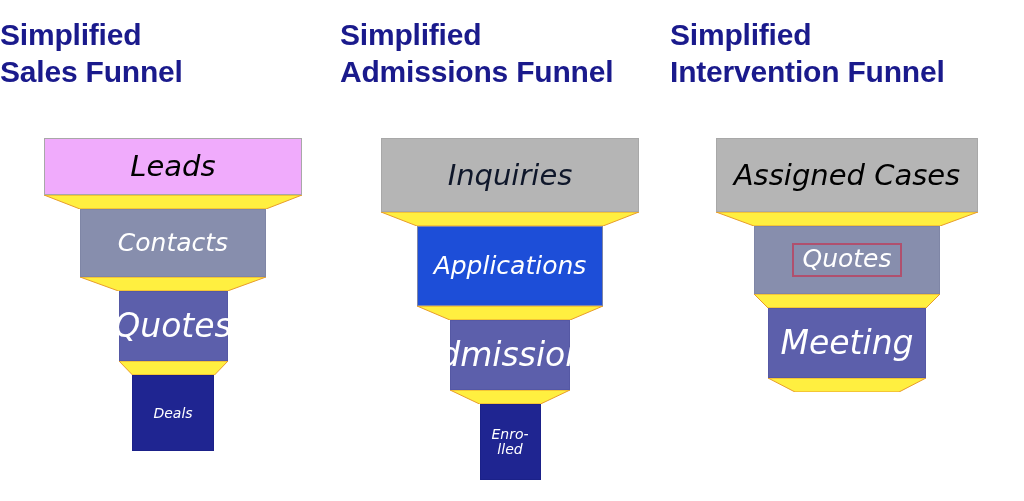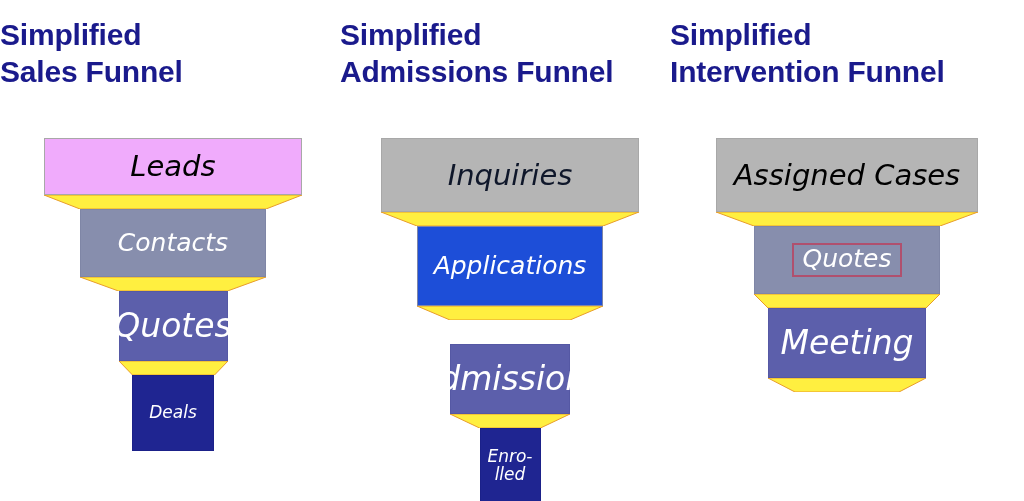--- a/index.html
+++ b/index.html
@@ -43,21 +43,21 @@
     font-family:"DejaVu Sans",sans-serif;
     font-style:italic;
     line-height:1.04;
     text-align:center;
     white-space:pre-line;
     border:1px solid rgba(120,120,120,0.45);
   }
   .stage.s0{background:#b5b5b5;color:#000000;font-size:29px;border-color:#a8a8a8;}
   .stage.s1{background:#878ead;color:#ffffff;font-size:25px;border-color:#7f86a6;}
   .stage.s2{background:#5c5fab;color:#ffffff;font-size:33px;border-color:#5558a4;}
-  .stage.s3{background:#1f2591;color:#ffffff;font-size:17px;border-color:#1b2189;}
+  .stage.s3{background:#1f2591;color:#ffffff;font-size:14px;border-color:#1b2189;}
 
   
   .connector{
     position:relative;margin:0 auto;
     display:block;
   }
   .connector svg{display:block;}
 
   
   .label-highlight{
@@ -121,21 +121,21 @@
         </div>
         <div class="stage-wrap">
           <div class="stage s1" style="width: 186px; height: 80px; background: #1d4ed8; color: rgb(255, 255, 255);"><span class="stage-label">Applications</span></div>
         </div>
         <div class="connector" style="width: 186px; height: 14px;">
           <svg width="186" height="14" viewBox="0 0 186 14">
             <polygon points="0,0 186,0 153,14 33,14" fill="#ffef40" stroke="#e89c2a" stroke-width="1"></polygon>
           </svg>
         </div>
         <div class="stage-wrap">
-          <div class="stage s2" style="width: 120px; height: 70px; background: rgb(92, 95, 171); color: rgb(255, 255, 255); margin-top: 24px;"><span class="stage-label">Admissions</span></div>
+          <div class="stage s2" style="width: 120px; height: 70px; background: rgb(92, 95, 171); color: rgb(255, 255, 255);"><span class="stage-label">Admissions</span></div>
         </div>
         <div class="connector" style="width: 120px; height: 14px;">
           <svg width="120" height="14" viewBox="0 0 120 14">
             <polygon points="0,0 120,0 90.5,14 29.5,14" fill="#ffef40" stroke="#e89c2a" stroke-width="1"></polygon>
           </svg>
         </div>
         <div class="stage-wrap">
           <div class="stage s3" style="width: 61px; height: 76px; background: rgb(31, 37, 145); color: rgb(255, 255, 255);"><span class="stage-label">Enro-
 lled</span></div>
         </div>

